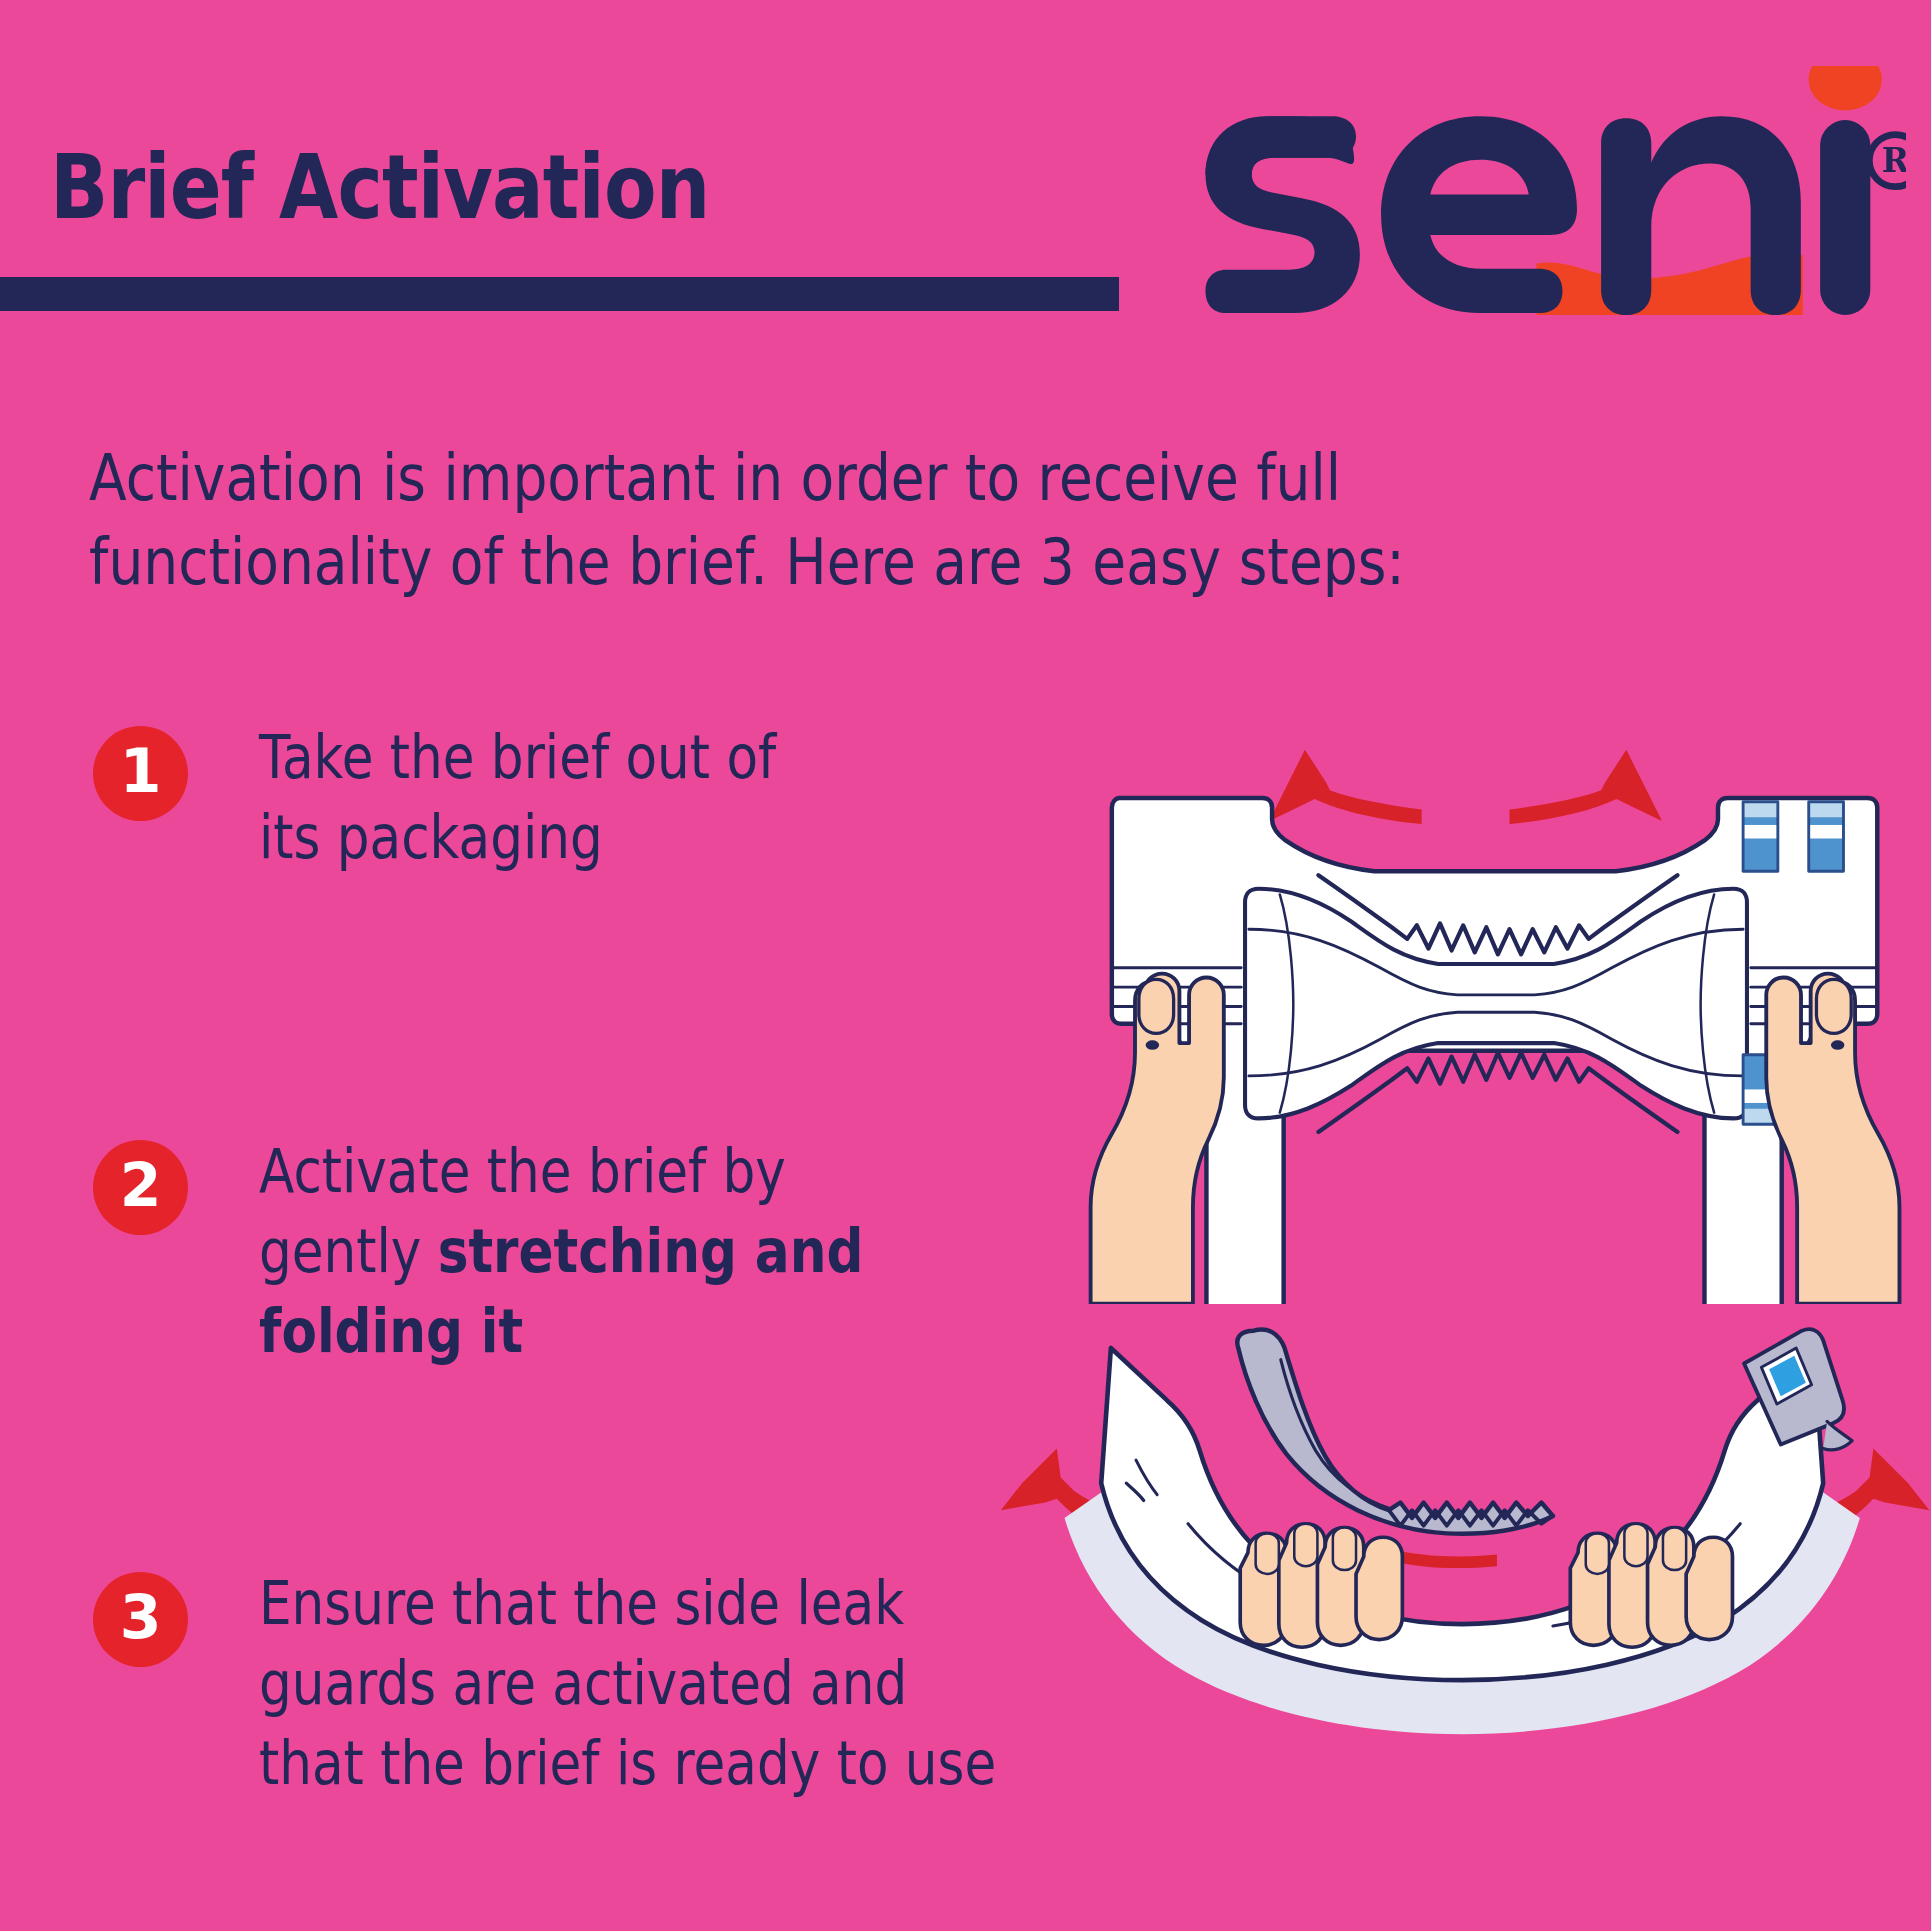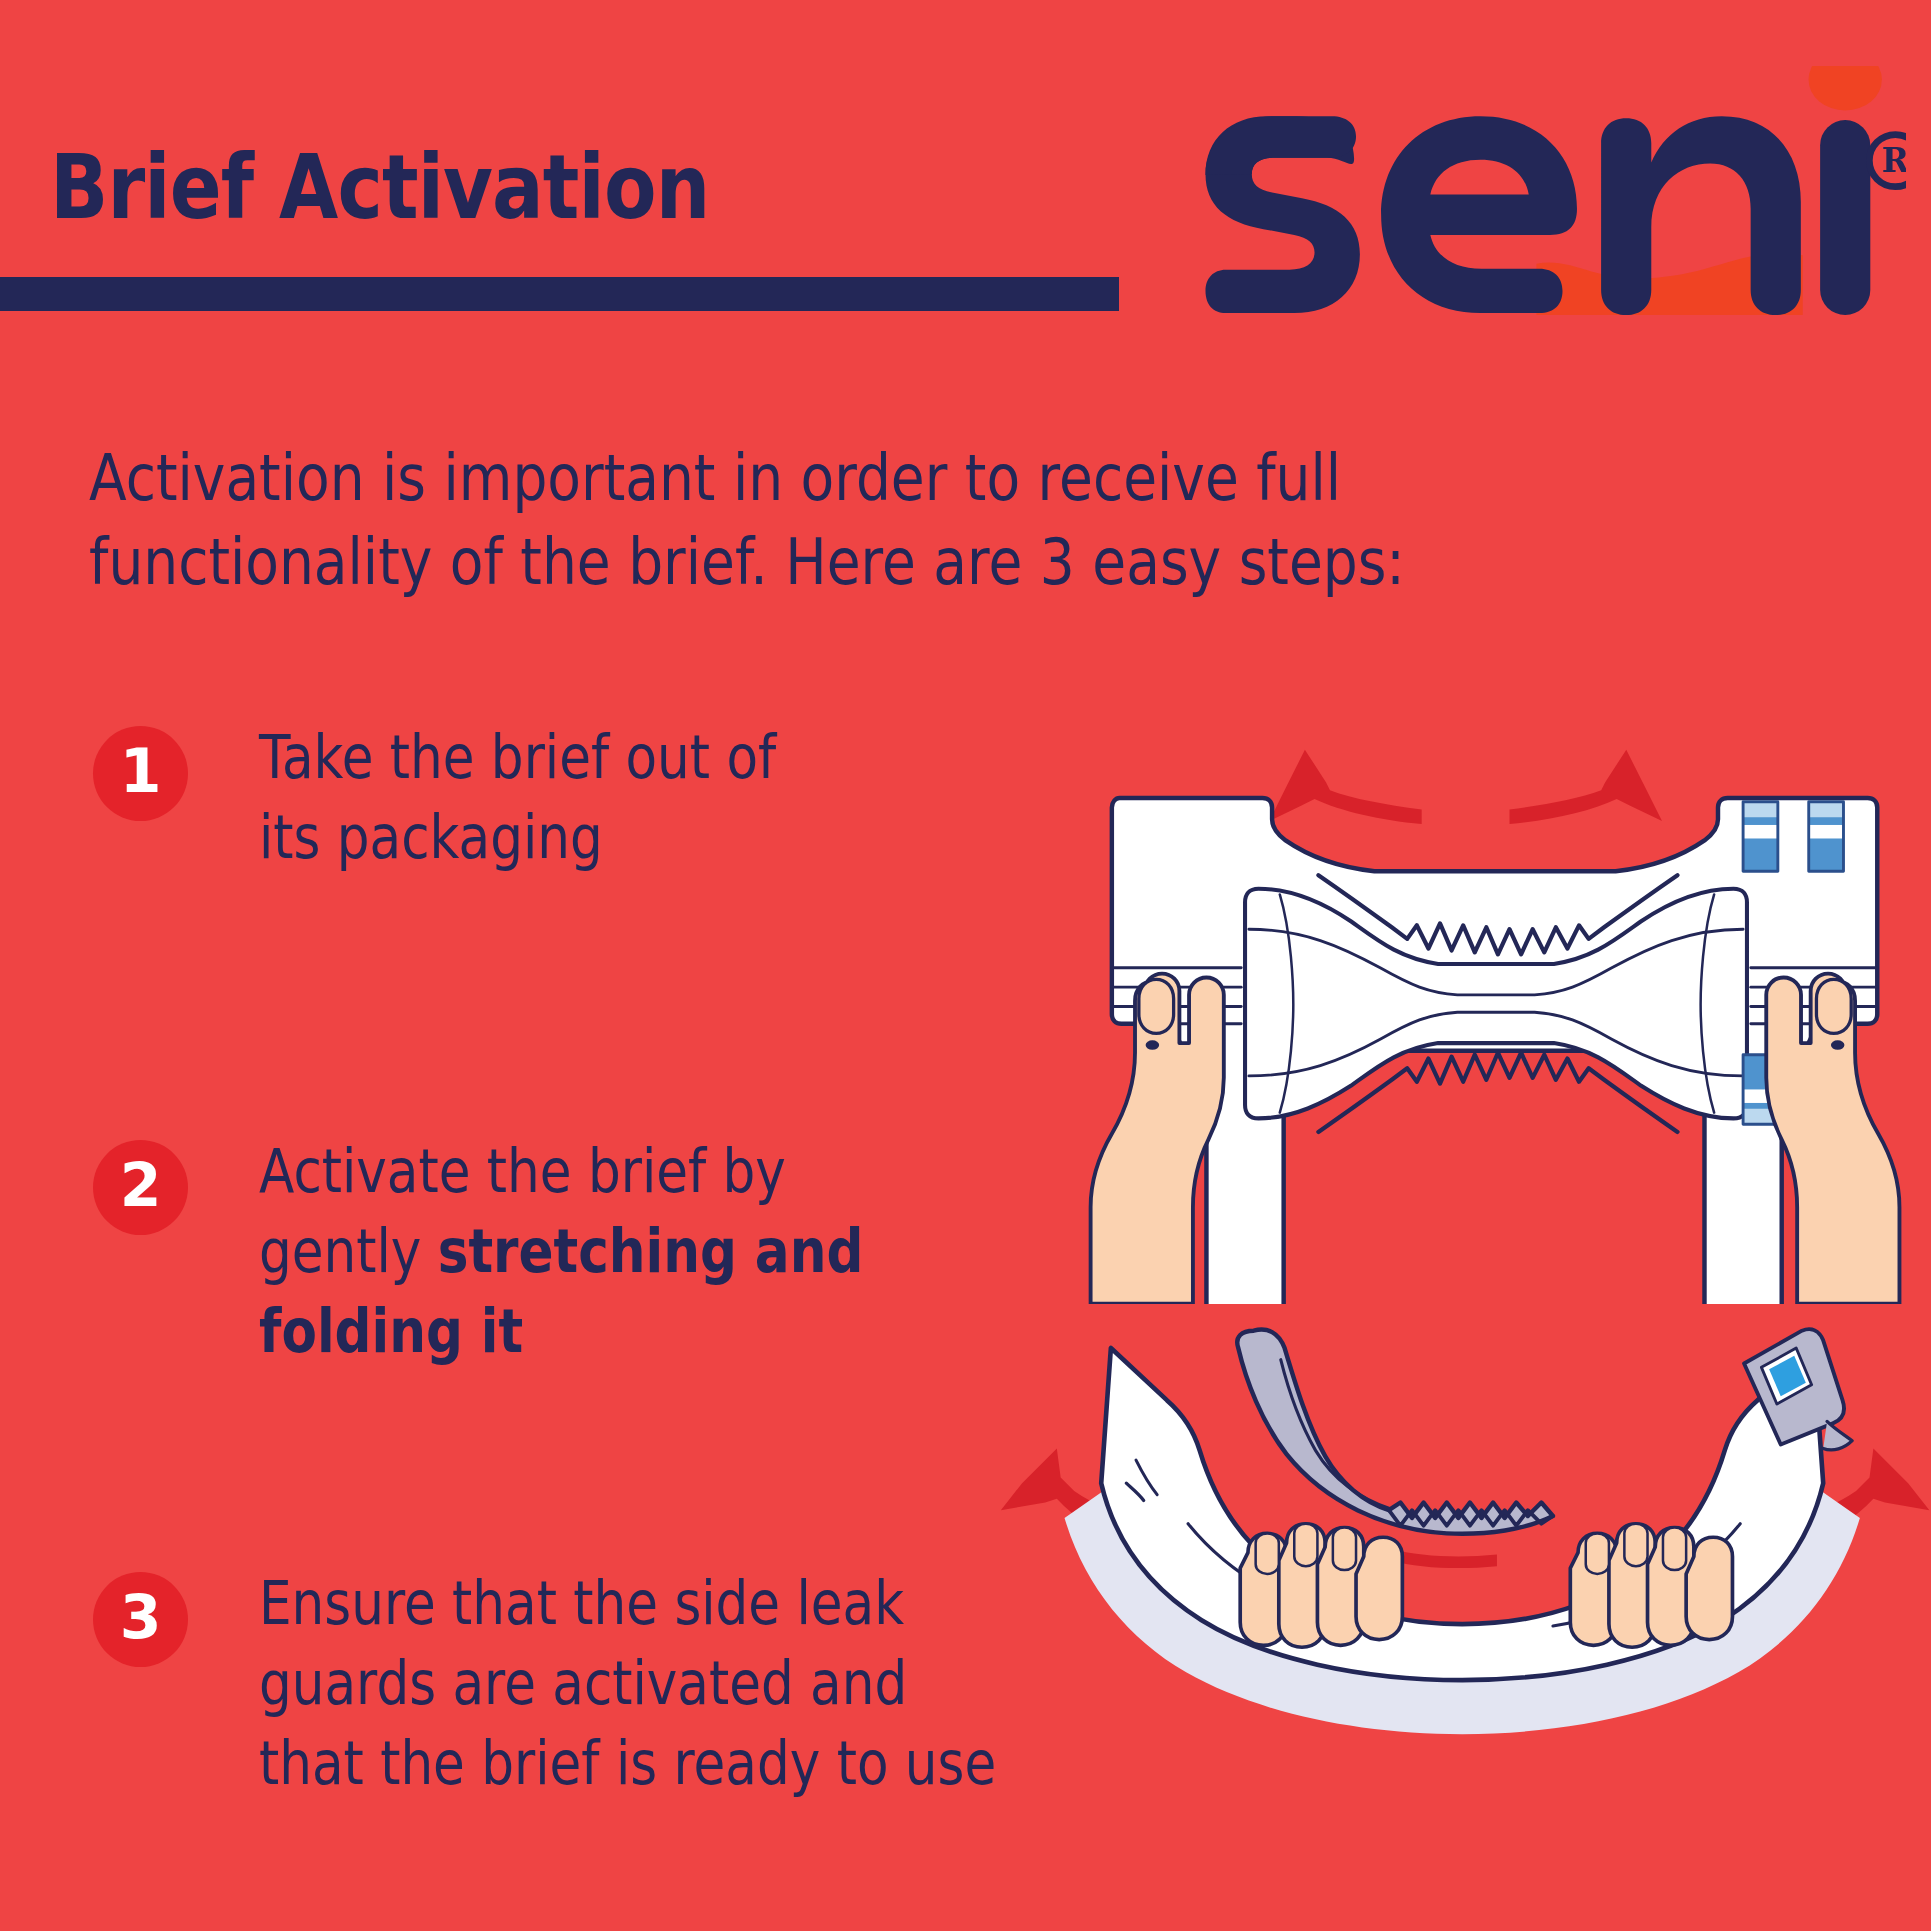--- a/index.html
+++ b/index.html
@@ -10,21 +10,21 @@
   body {
     width: 1931px;
     height: 1931px;
     font-family: "Liberation Sans", sans-serif;
     overflow: hidden;
   }
   #page {
     position: relative;
     width: 1931px;
     height: 1931px;
-    background: #ef4444;
+    background: #ec4899;
     overflow: hidden;
   }
 
   
   #header {
     position: absolute;
     left: 0; top: 0;
     width: 1931px; height: 328px;
   }
   #page-title {

